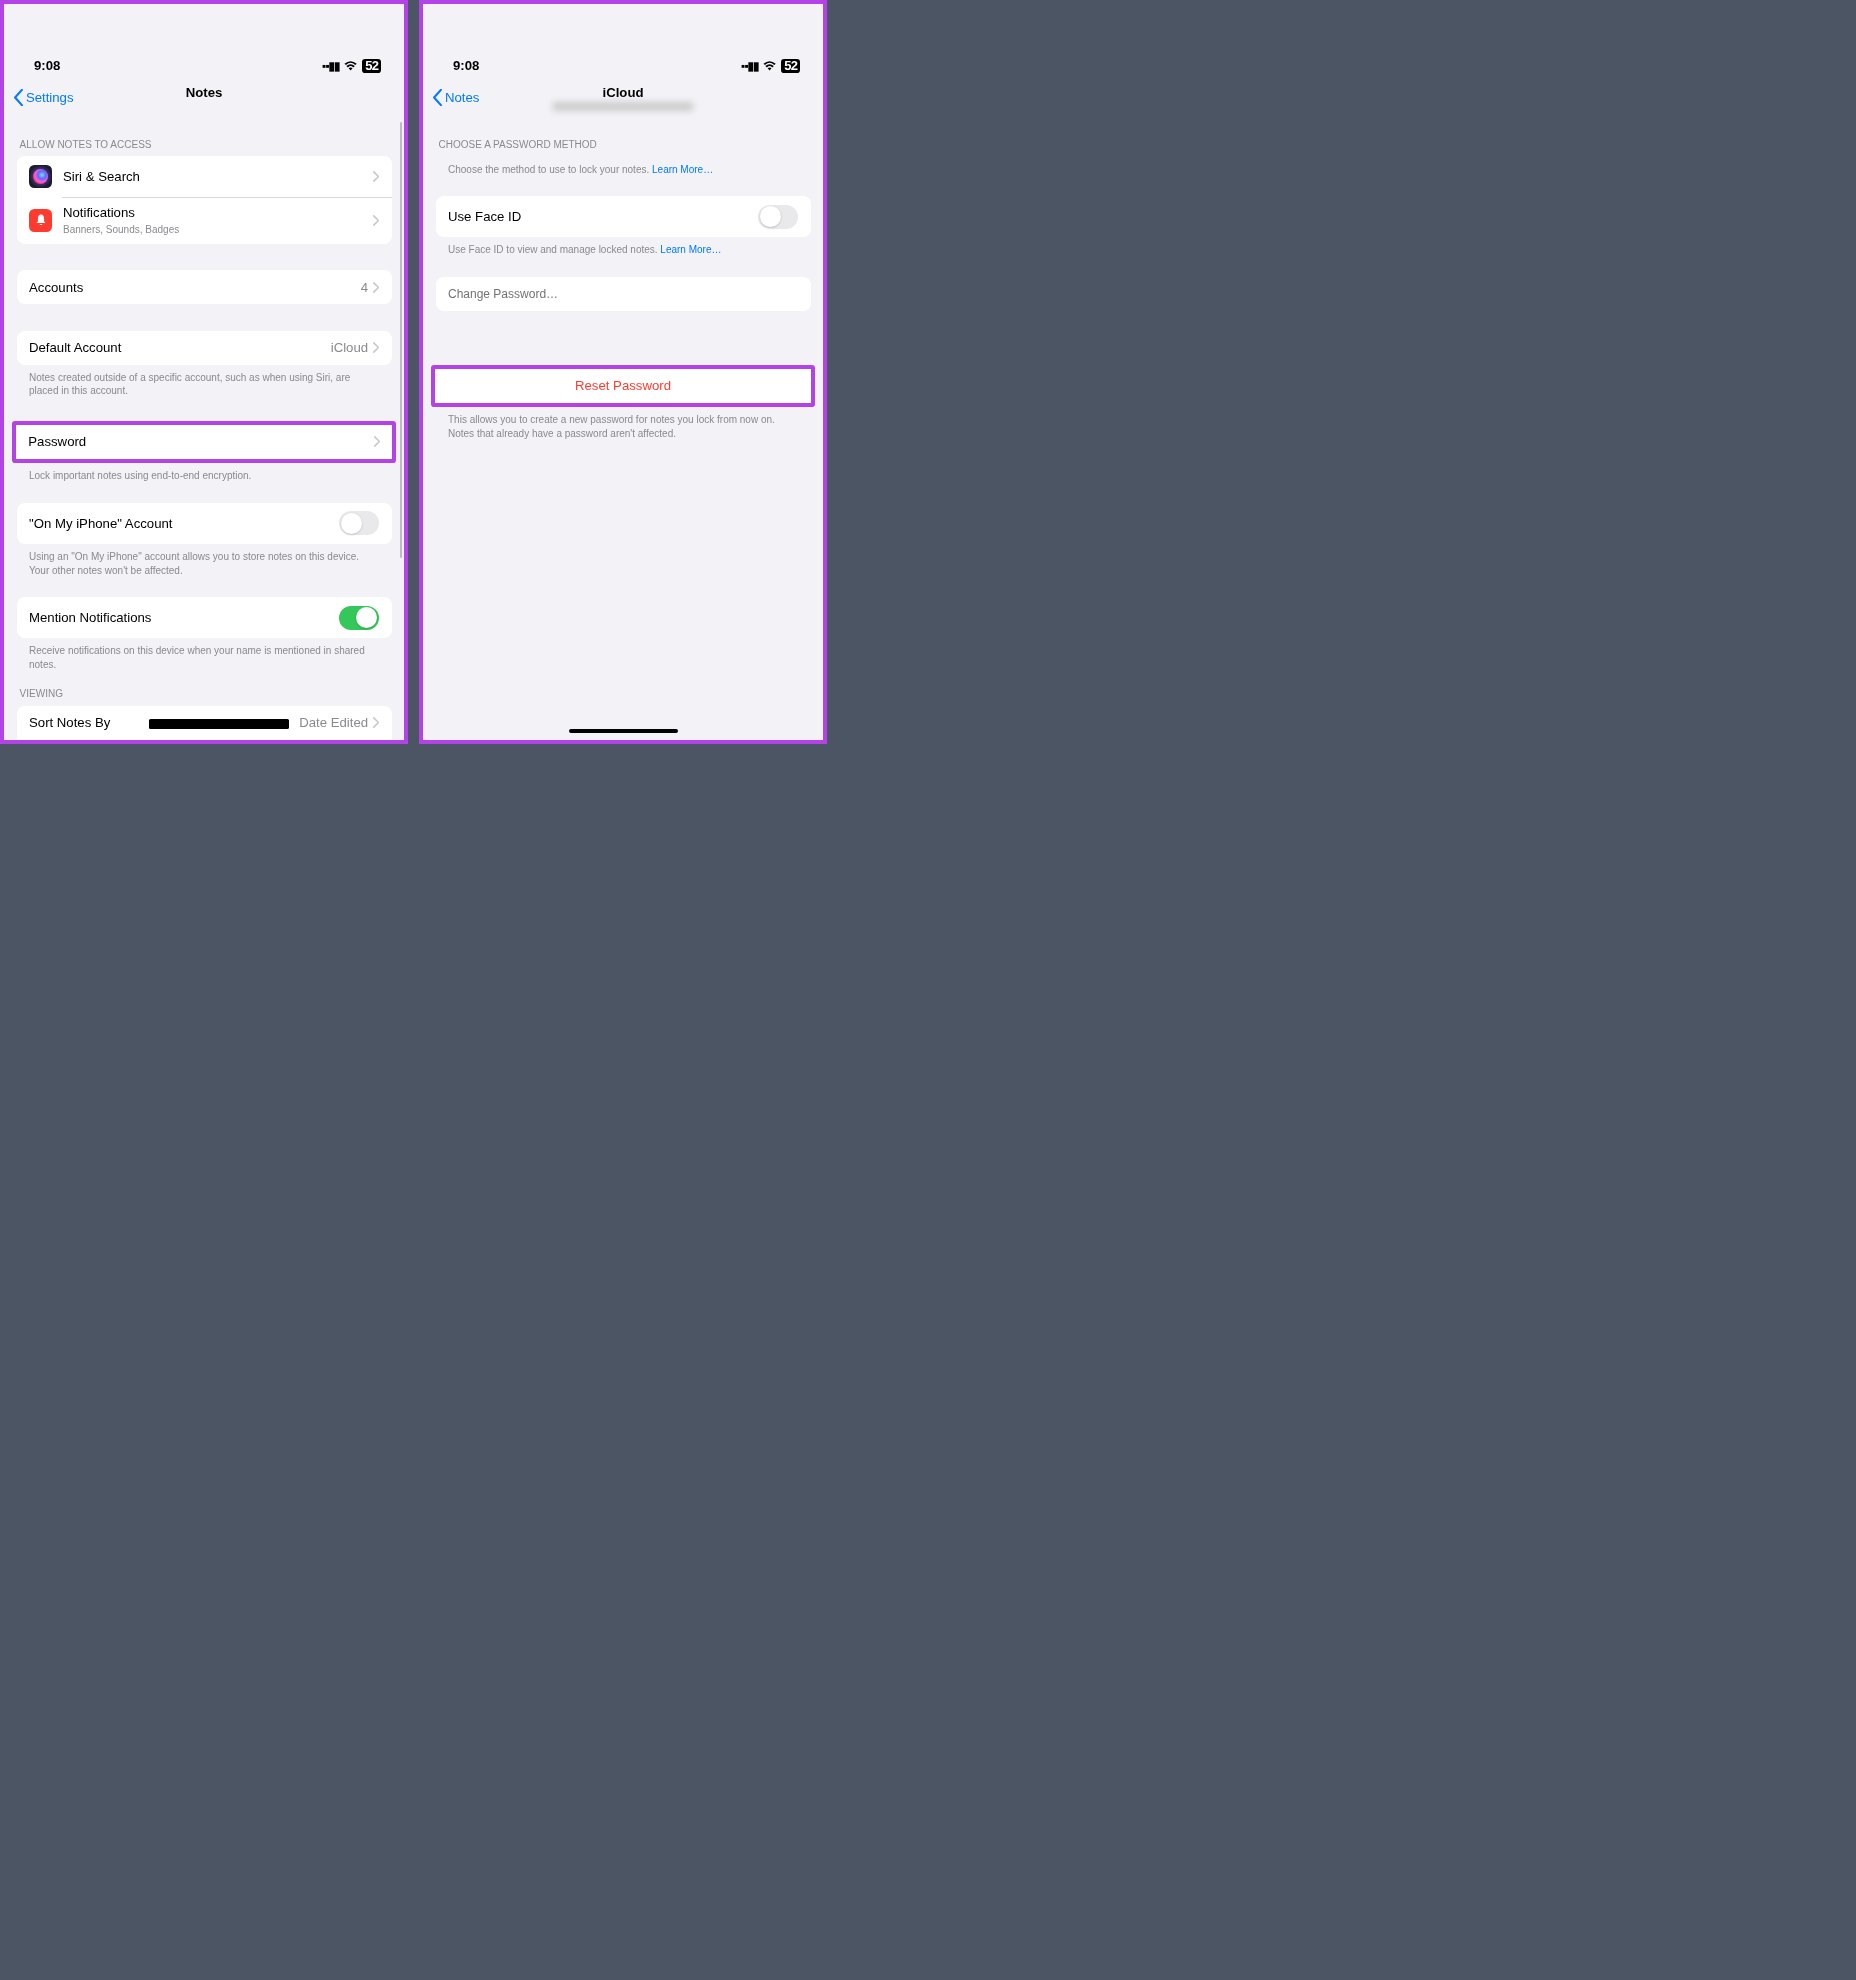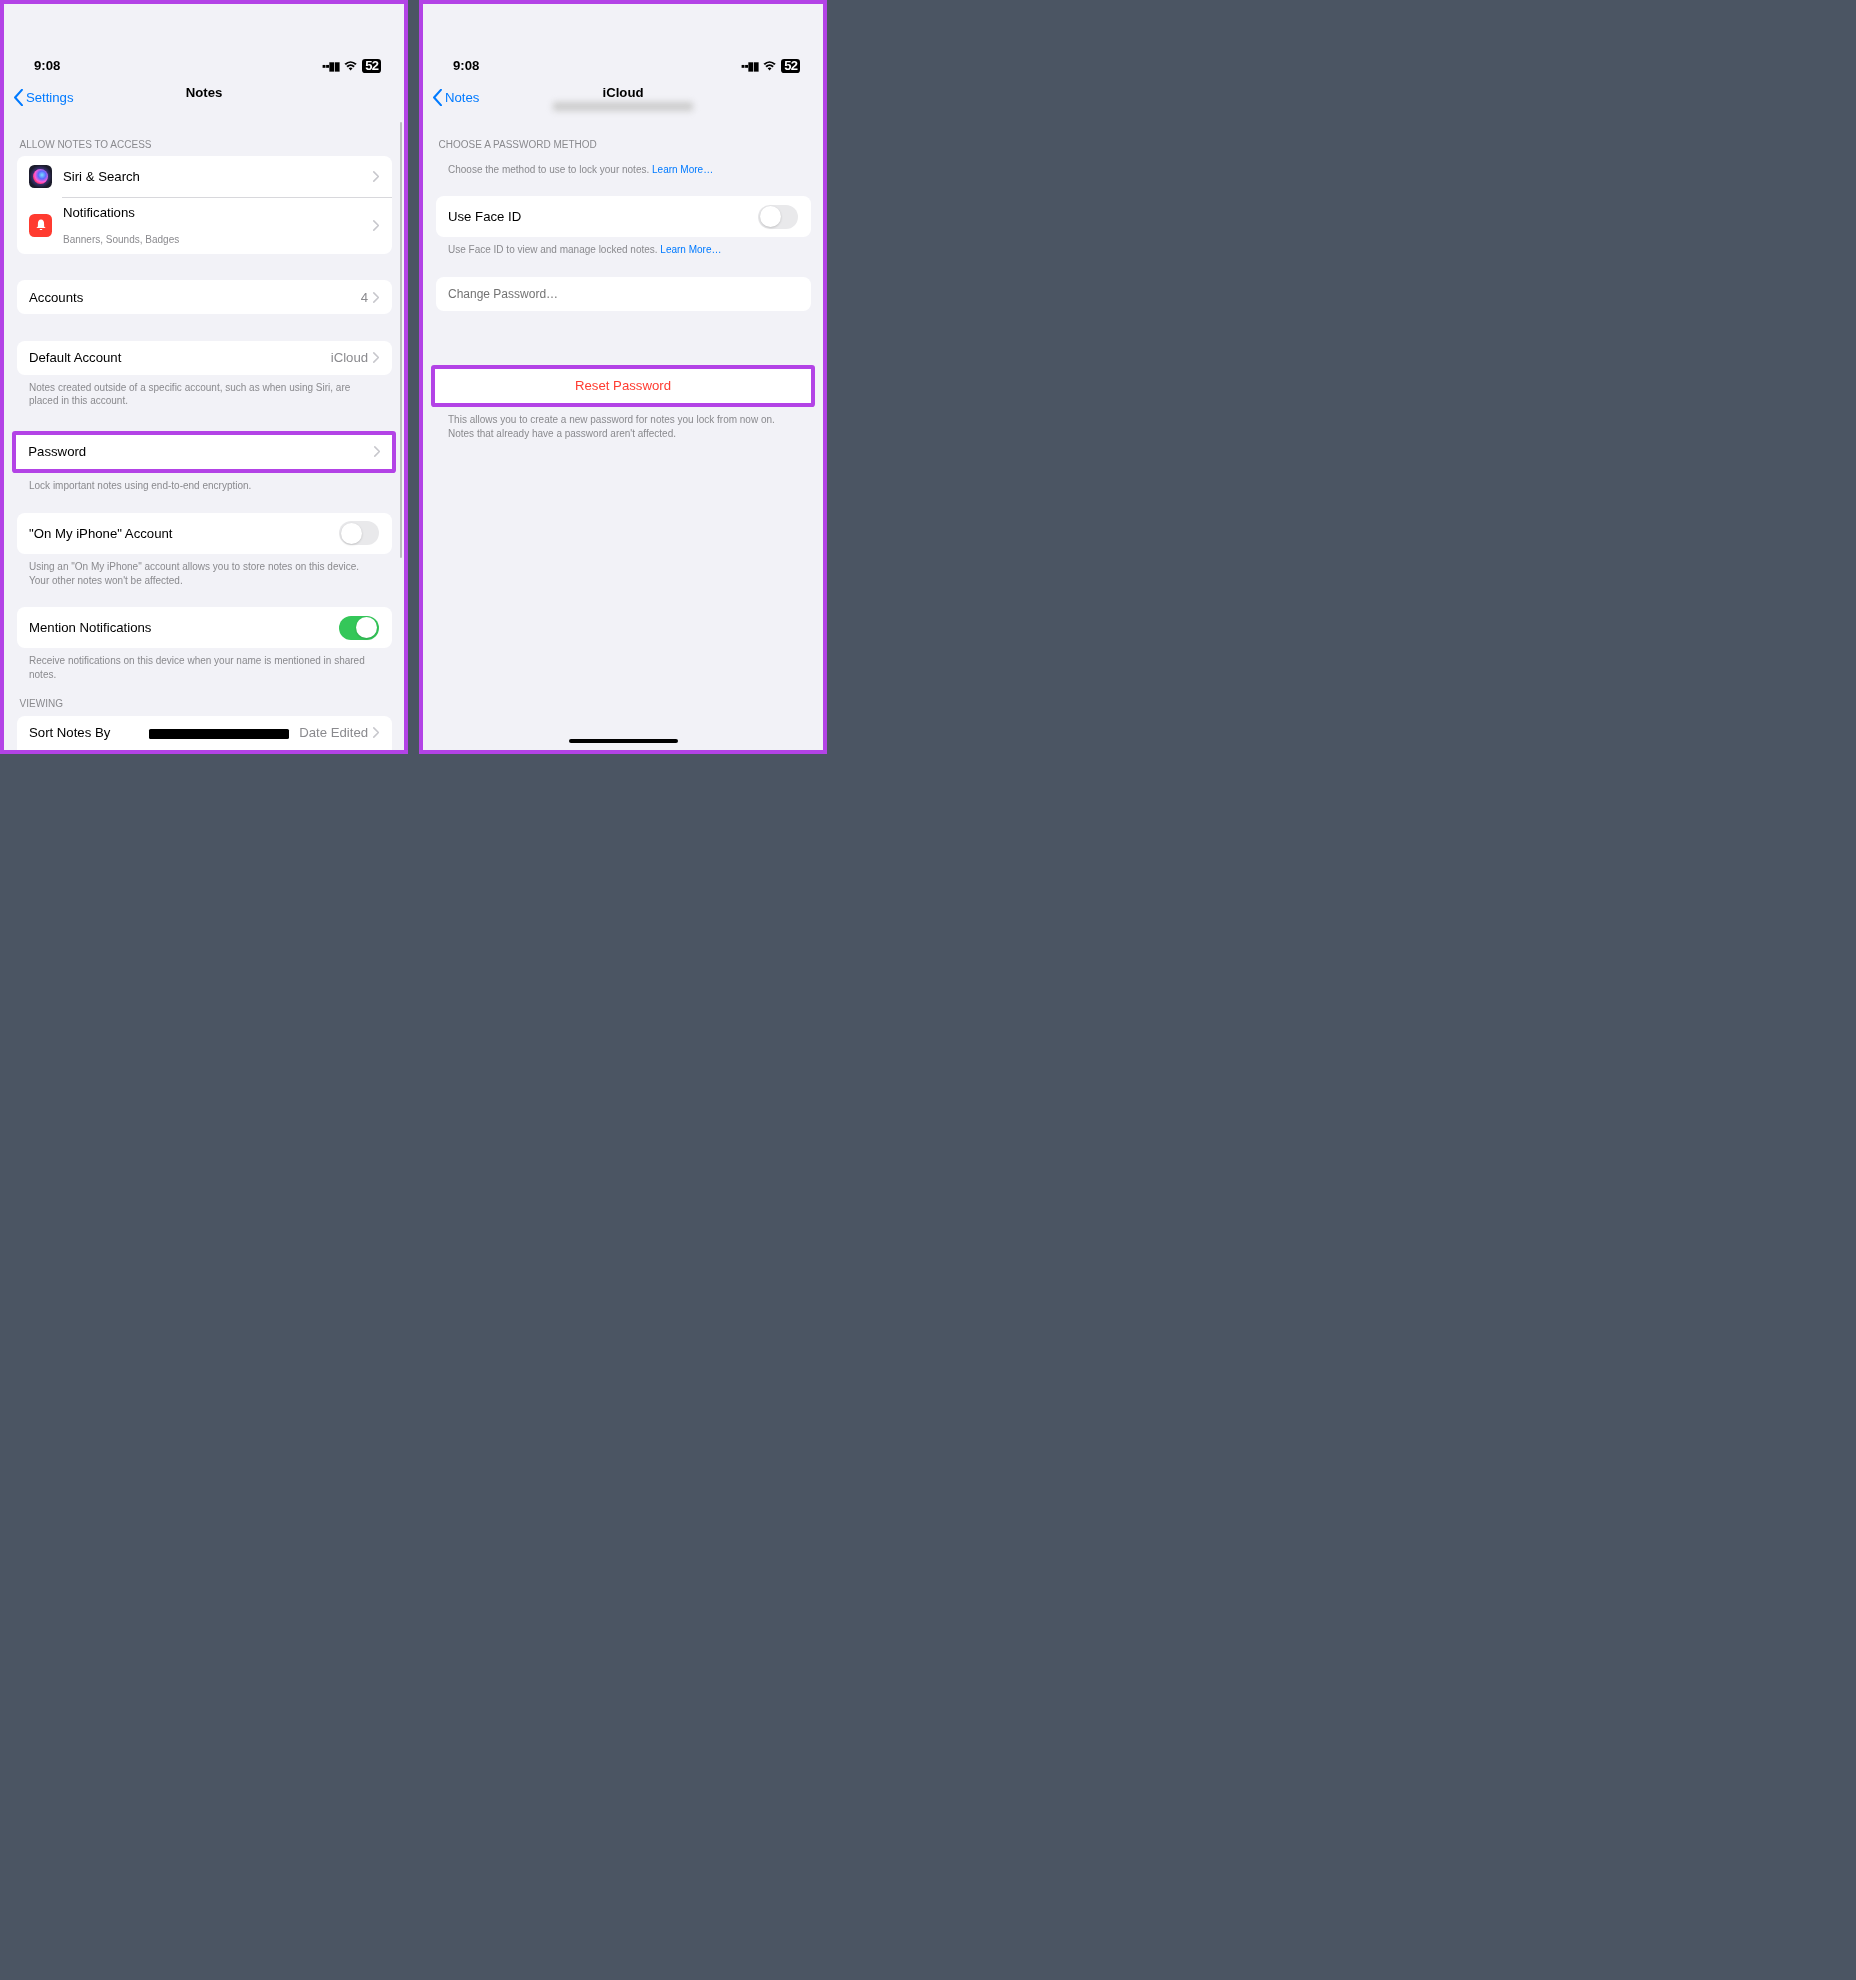--- a/index.html
+++ b/index.html
@@ -80,21 +80,21 @@
       display: flex; align-items: center; justify-content: center;
       margin-right: 11px; flex-shrink: 0;
     }
     .siri { background: radial-gradient(circle at 50% 50%, #6e5bff, #1b1b2b 70%); }
     .siri-orb {
       width: 15.6px; height: 15.6px; border-radius: 50%;
       background: radial-gradient(circle at 60% 40%, #7be0ff 0%, #5b6bff 30%, #ff5bd8 55%, #ff2d55 75%, #ff9500 90%);
     }
     .notif { background: #ff3b30; }
     .row-title { font-size: 13.2px; color: #000; }
-    .row-sub { font-size: 10px; color: #8a8a8e; margin-top: 14px; }
+    .row-sub { font-size: 10px; color: #8a8a8e; margin-top: 4px; }
     .row-main { flex: 1; }
     .row-detail { color: #8a8a8e; font-size: 13.2px; margin-right: 4.7px; }
     .chev { color: #c7c7cc; }
     .chev svg { width: 6.2px; height: 11px; display:block; }
     .footer {
       font-size: 10px;
       color: #8a8a8e;
       padding: 6.2px 25px 0 25px;
       line-height: 1.35;
     }

